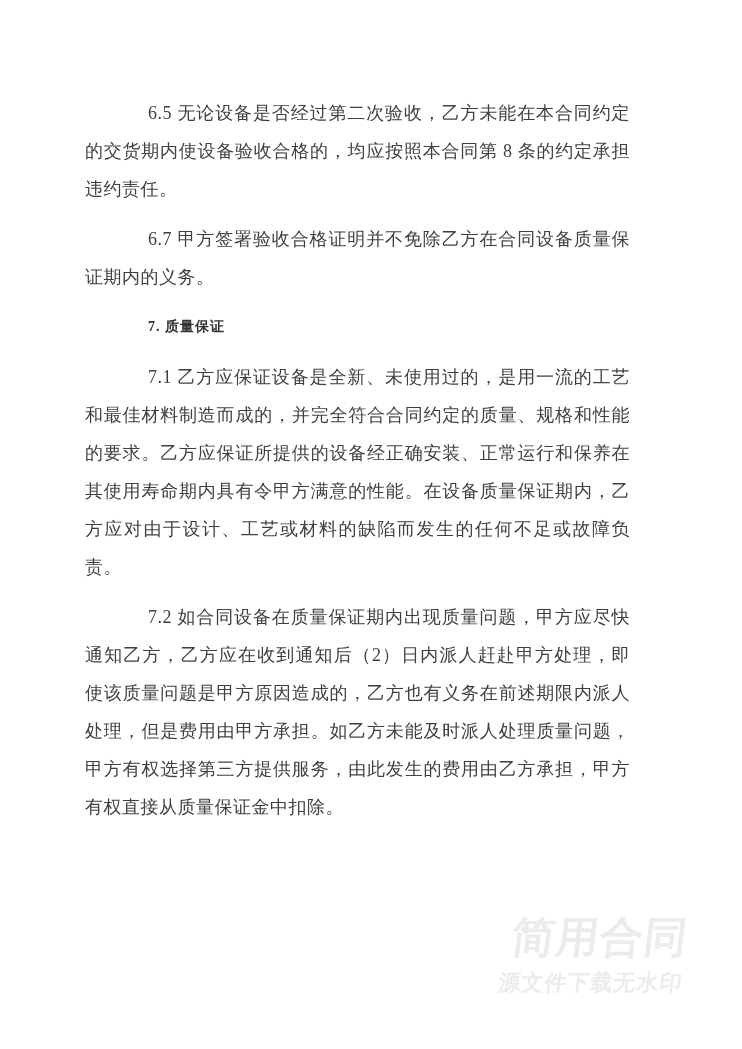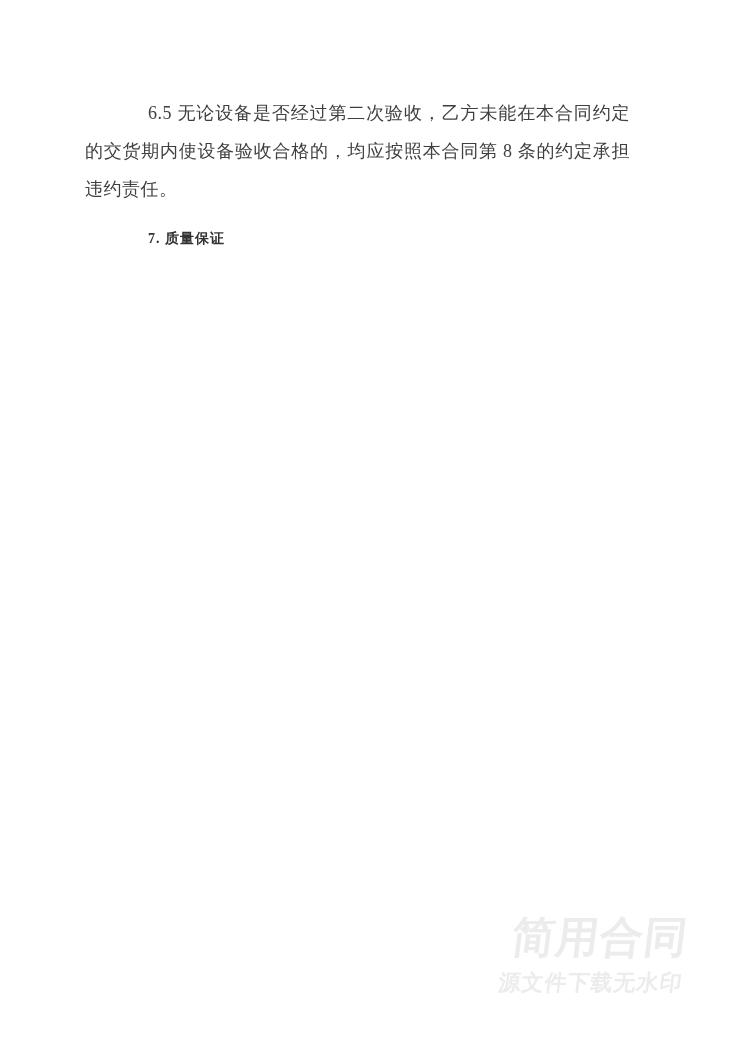--- a/index.html
+++ b/index.html
@@ -69,24 +69,27 @@
 </style>
 </head>
 <body>
 
 <div class="page">
 
   <div class="content">
     <p class="para">6.5 无论设备是否经过第二次验收，乙方未能在本合同约定的交货期内使设备验收合格的，均应按照本合同第 8 条的约定承担违约责任。</p>
 
 
+    <p class="para">6.7 甲方签署验收合格证明并不免除乙方在合同设备质量保证期内的义务。</p>
 
     <h2 class="heading">7. 质量保证</h2>
 
+    <p class="para">7.1 乙方应保证设备是全新、未使用过的，是用一流的工艺和最佳材料制造而成的，并完全符合合同约定的质量、规格和性能的要求。乙方应保证所提供的设备经正确安装、正常运行和保养在其使用寿命期内具有令甲方满意的性能。在设备质量保证期内，乙方应对由于设计、工艺或材料的缺陷而发生的任何不足或故障负责。</p>
 
+    <p class="para">7.2 如合同设备在质量保证期内出现质量问题，甲方应尽快通知乙方，乙方应在收到通知后（2）日内派人赶赴甲方处理，即使该质量问题是甲方原因造成的，乙方也有义务在前述期限内派人处理，但是费用由甲方承担。如乙方未能及时派人处理质量问题，甲方有权选择第三方提供服务，由此发生的费用由乙方承担，甲方有权直接从质量保证金中扣除。</p>
   </div>
 
   <div class="watermark">
     <div class="wm-title">简用合同</div>
     <div class="wm-sub">源文件下载无水印</div>
   </div>
 
 </div>
 
 </body></html>

